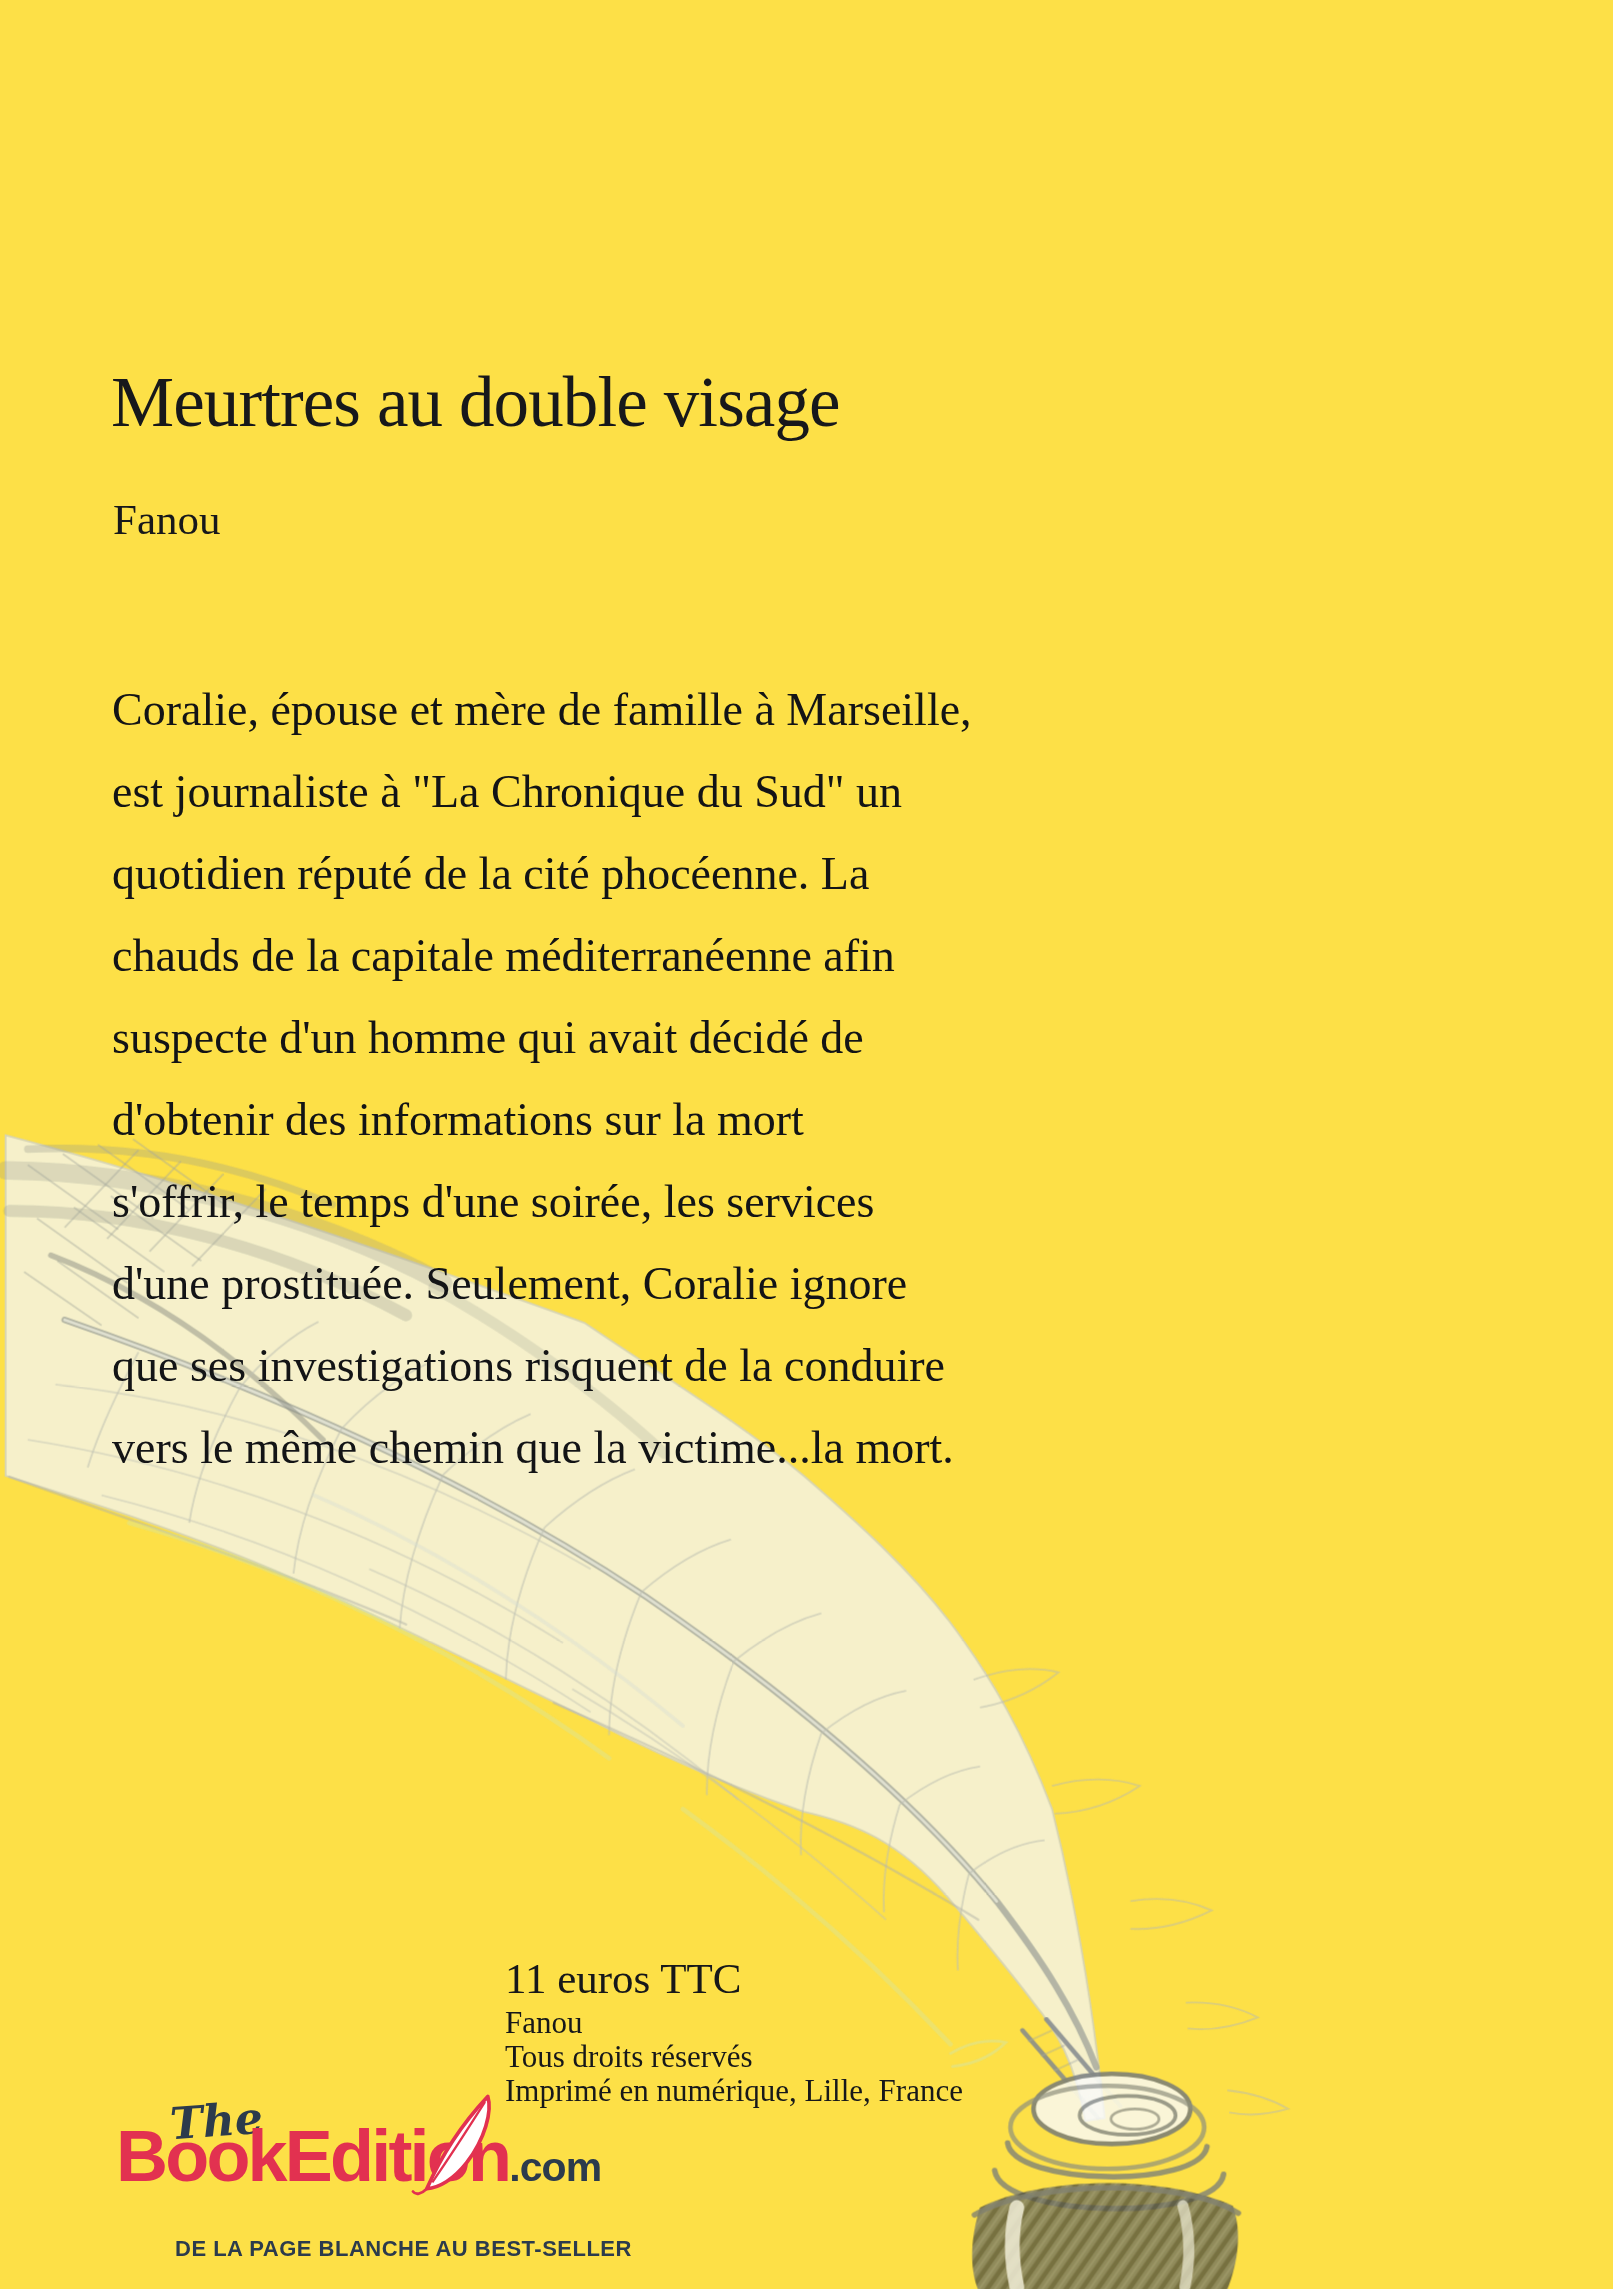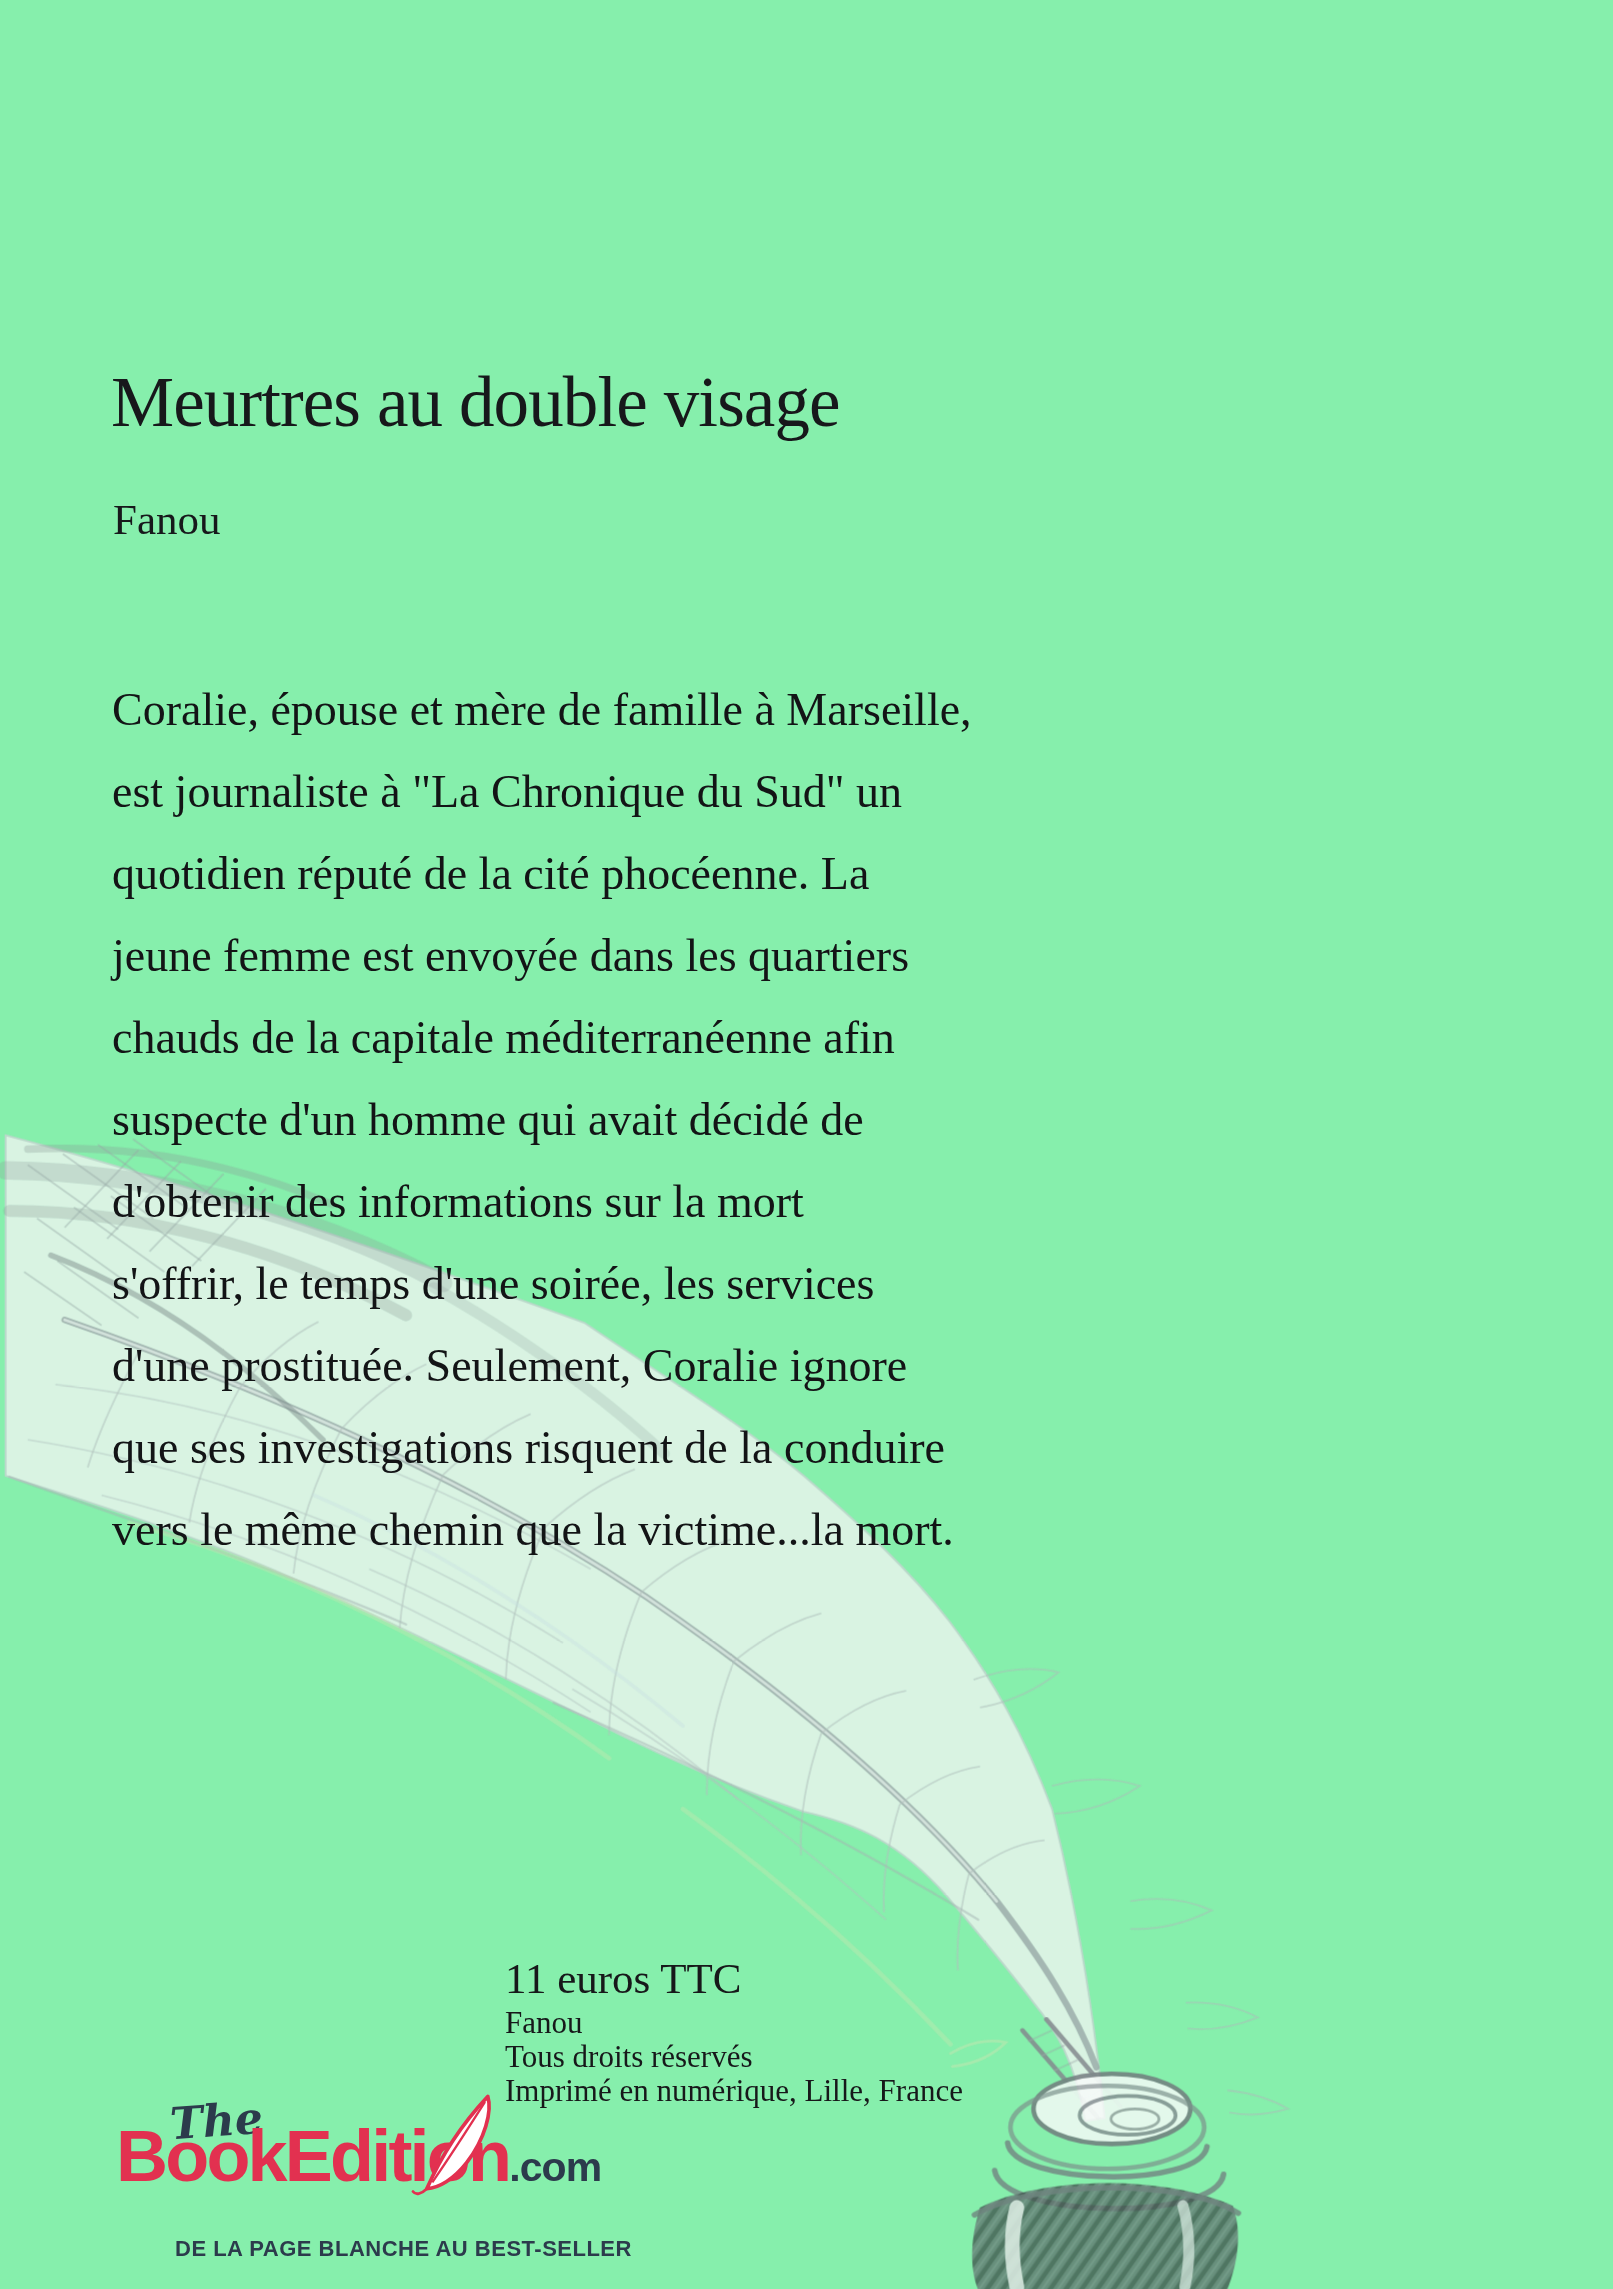--- a/index.html
+++ b/index.html
@@ -1,18 +1,18 @@
 <!DOCTYPE html>
 <html style="--brand: #E23150; --navy: #2C3B4C;font-size:14.8px"><head>
 <meta charset="utf-8">
 <style>
   html,body{margin:0;padding:0;background:#ffffff;}
   :root{--brand:#E23150;--navy:#2C3B4C;}
   .page{
-    position:relative;width:1613px;height:2290px;background:#86efac;
+    position:relative;width:1613px;height:2290px;background:#fde047;
     font-family:"Liberation Serif",serif;overflow:hidden;
   }
   .illustration{position:absolute;left:0;top:0;width:1613px;height:2290px;z-index:0;}
   .sk{fill:none;stroke-linecap:round;}
   .barb{stroke:#b7bcc0;stroke-width:2;fill:none;opacity:.55;}
   .hatch{stroke:#9ba1a6;stroke-width:2;fill:none;opacity:.45;}
   .tuft{stroke:#b2b7bc;stroke-width:2;fill:none;opacity:.5;}
   .vanetex{stroke:#b7bcc0;stroke-width:2;fill:none;opacity:.45;}
 
   .title{
@@ -170,21 +170,20 @@
     </g>
   </svg>
 
   <h1 class="title">Meurtres au double visage</h1>
   <div class="author">Fanou</div>
 
   <div class="description">
     <div class="dline">Coralie, épouse et mère de famille à Marseille,</div>
     <div class="dline">est journaliste à "La Chronique du Sud" un</div>
     <div class="dline">quotidien réputé de la cité phocéenne. La</div>
-    <div class="dline">jeune femme est envoyée dans les quartiers</div>
     <div class="dline">chauds de la capitale méditerranéenne afin</div>
     <div class="dline">suspecte d'un homme qui avait décidé de</div>
     <div class="dline">d'obtenir des informations sur la mort</div>
     <div class="dline">s'offrir, le temps d'une soirée, les services</div>
     <div class="dline">d'une prostituée. Seulement, Coralie ignore</div>
     <div class="dline">que ses investigations risquent de la conduire</div>
     <div class="dline">vers le même chemin que la victime...la mort.</div>
   </div>
 
   <div class="imprint">

